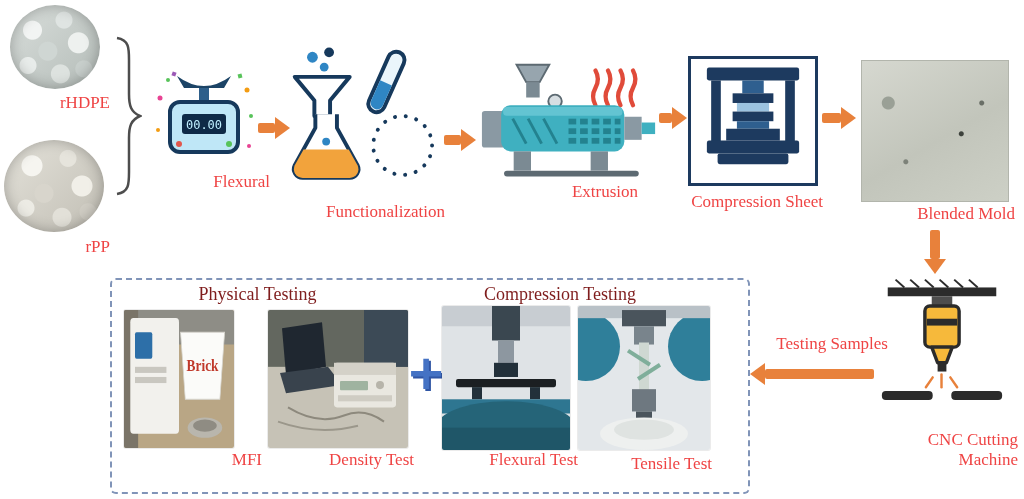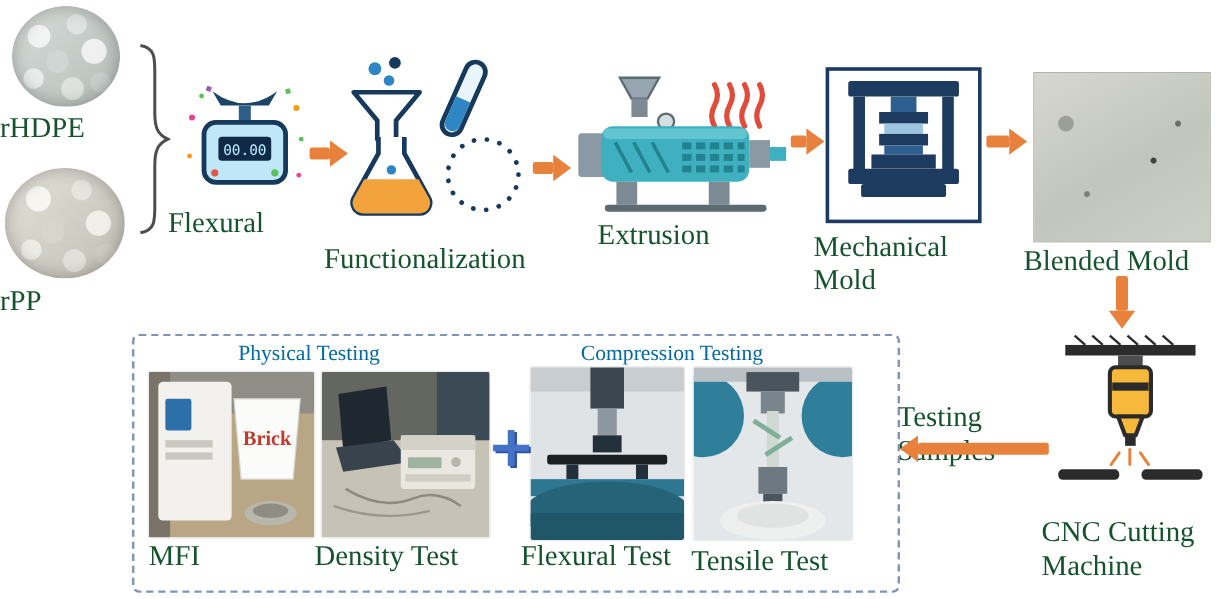--- a/index.html
+++ b/index.html
@@ -1,21 +1,21 @@
 <!DOCTYPE html>
 <html><head>
 <meta charset="utf-8">
 <title>Process Flow Diagram</title>
 <style>
   html,body{margin:0;padding:0;background:#fff;}
   .canvas{position:relative;width:1024px;height:499px;background:#fff;
           font-family:"Liberation Serif",serif;color:#111;overflow:hidden;}
   .abs{position:absolute;}
-  .label{position:absolute;text-align:left;font-size:24px;line-height:1.18;color:#14532d;}
-  .heading{position:absolute;text-align:center;font-size:18px;color:#0369a1;}
+  .label{position:absolute;text-align:right;font-size:17px;line-height:1.18;color:#ef4444;}
+  .heading{position:absolute;text-align:center;font-size:18px;color:#7f1d1d;}
 
   
   .flake-photo{position:absolute;border-radius:50%;box-shadow:inset 0 0 14px rgba(0,0,0,.28);}
   .flakes-a{background:
     radial-gradient(circle at 25% 30%, #f2f4f3 0 9px, transparent 10px),
     radial-gradient(circle at 60% 18%, #dfe4e2 0 8px, transparent 9px),
     radial-gradient(circle at 76% 45%, #eef1ef 0 10px, transparent 11px),
     radial-gradient(circle at 42% 55%, #cfd6d3 0 9px, transparent 10px),
     radial-gradient(circle at 20% 72%, #e8ecea 0 8px, transparent 9px),
     radial-gradient(circle at 56% 82%, #dde2df 0 9px, transparent 10px),
@@ -173,21 +173,21 @@
         <rect x="22" y="88" width="66" height="10" rx="2"></rect>
       </g>
       <rect x="45" y="20" width="20" height="12" fill="#2f5f8f"></rect>
       <rect x="36" y="32" width="38" height="9" fill="#1D3A5F"></rect>
       <rect x="40" y="41" width="30" height="8" fill="#9cc3e0"></rect>
       <rect x="36" y="49" width="38" height="9" fill="#1D3A5F"></rect>
       <rect x="40" y="58" width="30" height="7" fill="#2f5f8f"></rect>
       <rect x="30" y="65" width="50" height="11" fill="#1D3A5F"></rect>
     </svg>
   </div>
-  <div class="label" style="left:678px;top:192px;width:145px">Mechanical Mold</div>
+  <div class="label" style="left:678px;top:192px;width:145px">Compression Sheet</div>
 
   <div class="h-arrow" style="left:822px;top:106px;width:34px;height:24px">
     <div class="shaft"></div>
     <div class="head-right"></div>
   </div>
 
   <div class="sheet-photo" style="left:861px;top:60px;width:146px;height:140px"></div>
   <div class="label" style="left:853px;top:204px;width:162px">Blended Mold</div>
 
   <div class="v-arrow" style="left:923px;top:230px;width:24px;height:44px">
@@ -224,21 +224,21 @@
   <div class="h-arrow" style="left:750px;top:362px;width:124px;height:24px">
     <div class="head-left"></div>
     <div class="shaft"></div>
   </div>
 
   <div class="dashed-box" style="left:110px;top:278px;width:636px;height:212px"></div>
 
   <div class="heading" style="left:150px;top:284px;width:215px">Physical Testing</div>
   <div class="heading" style="left:445px;top:284px;width:230px">Compression Testing</div>
 
-  <div class="photo-frame" style="left:124px;top:310px;width:138px;height:138px">
+  <div class="photo-frame" style="left:124px;top:310px;width:110px;height:138px">
     <svg width="100%" height="100%" viewBox="0 0 140 136" preserveAspectRatio="none">
       <rect width="140" height="136" fill="#b9a685"></rect>
       <rect width="140" height="34" fill="#8e8d86"></rect>
       <rect x="0" y="0" width="18" height="136" fill="#7a7468"></rect>
       <rect x="8" y="8" width="62" height="114" rx="4" fill="#f2f1ed"></rect>
       <rect x="14" y="22" width="22" height="26" rx="2" fill="#2d6fa8"></rect>
       <rect x="14" y="56" width="40" height="6" fill="#c9c7c0"></rect>
       <rect x="14" y="66" width="40" height="6" fill="#c9c7c0"></rect>
       <path d="M72 22 h56 l-6 66 h-44 z" fill="#fbfbf9" stroke="#d8d6cf" stroke-width="1"></path>
       <text x="100" y="60" font-size="17" fill="#C0392B" font-weight="bold" text-anchor="middle" font-family="'Liberation Serif',serif">Brick</text>

